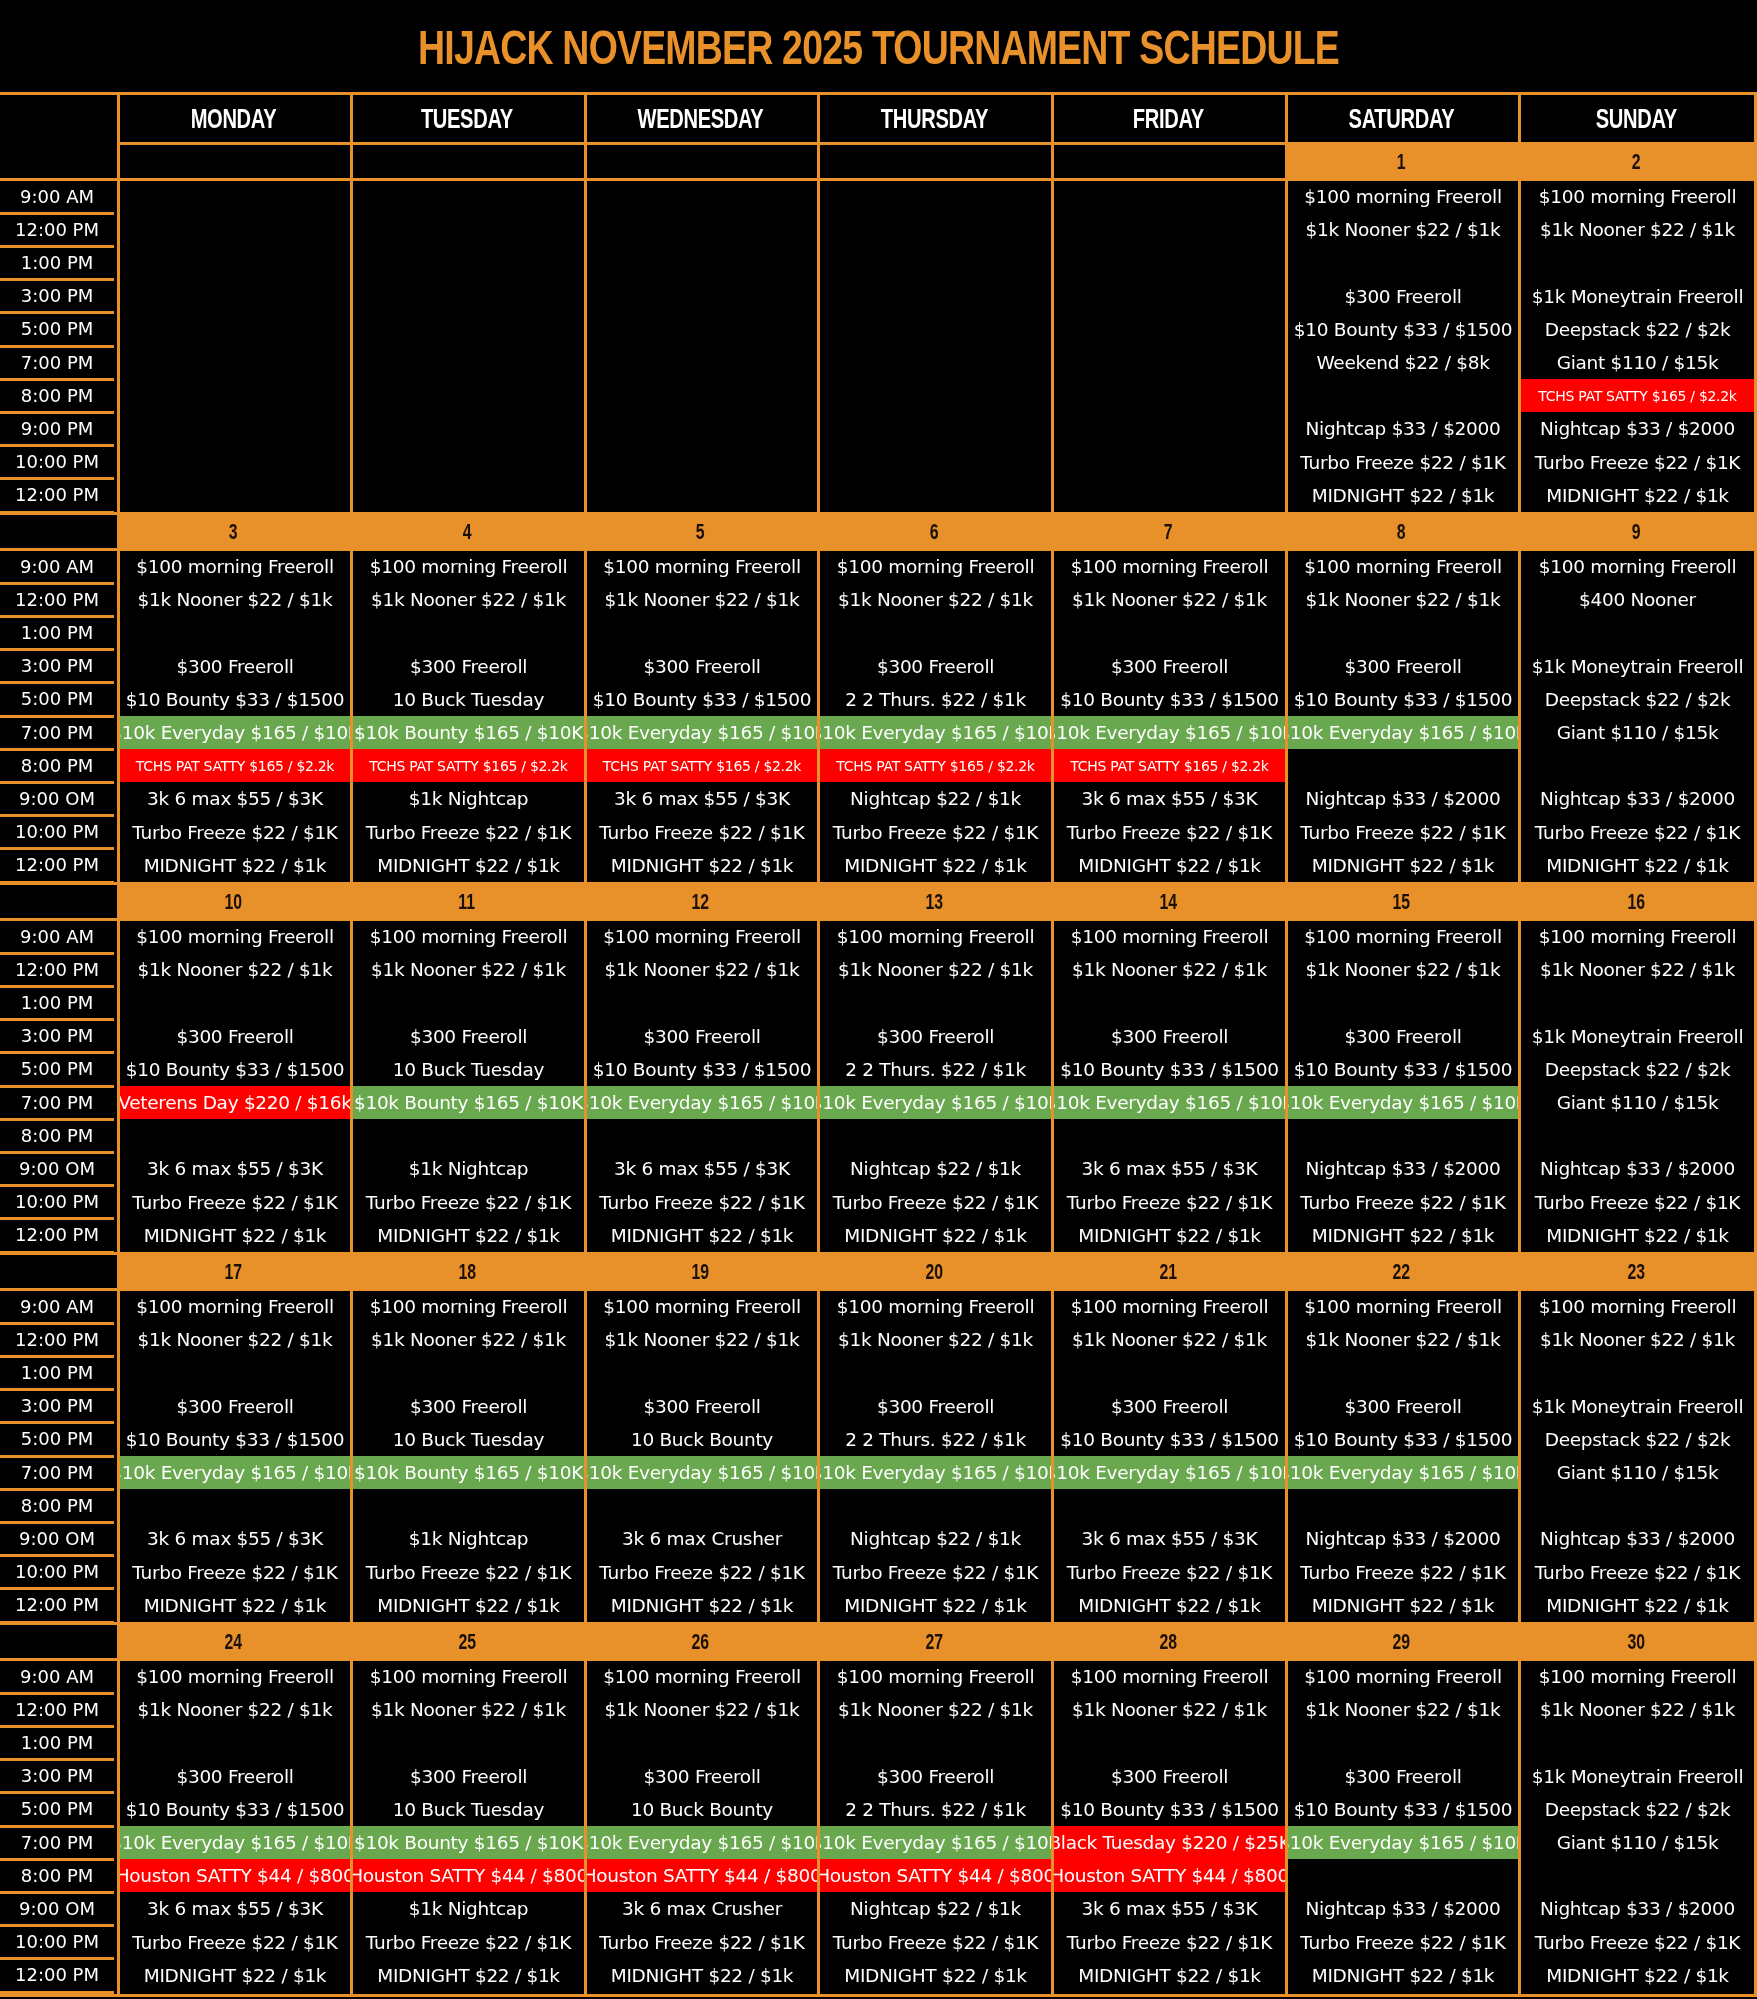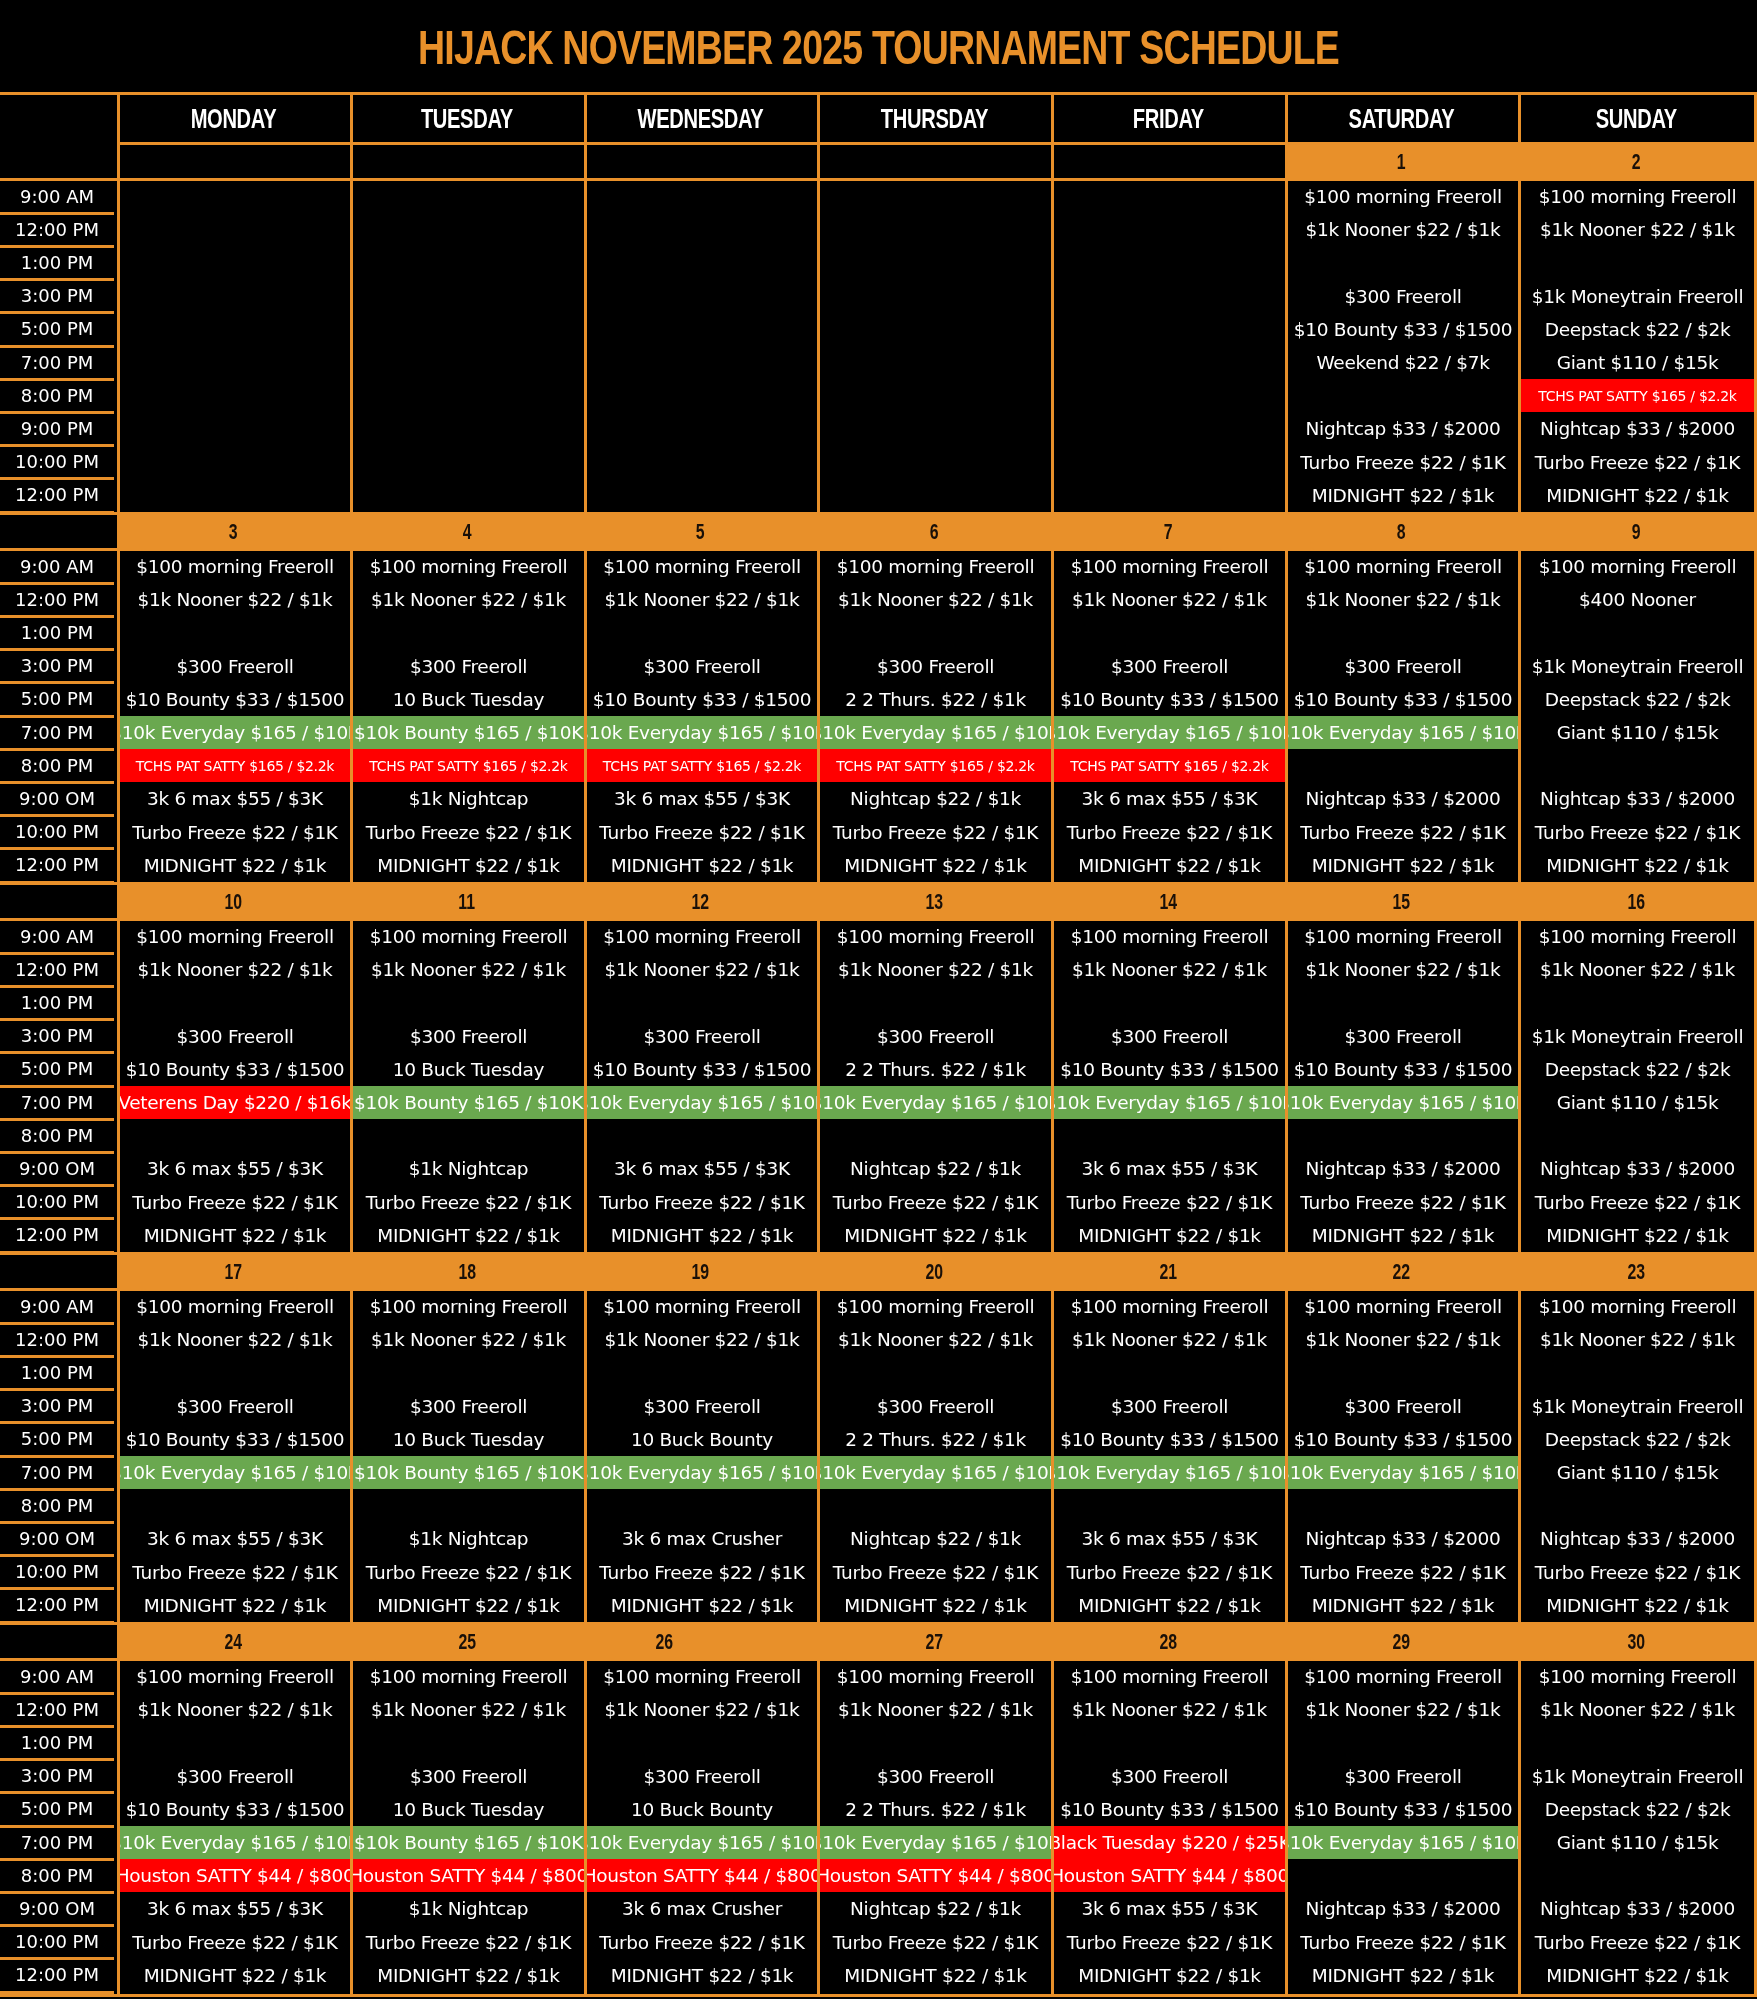--- a/index.html
+++ b/index.html
@@ -84,21 +84,21 @@
       <div class="timecell" style="top: 413.4px;">9:00 PM</div>
       <div class="hline" style="left: 0px; top: 444.1px; width: 114px;"></div>
       <div class="timecell" style="top: 446.6px;">10:00 PM</div>
       <div class="hline" style="left: 0px; top: 477.3px; width: 114px;"></div>
       <div class="timecell" style="top: 479.8px;">12:00 PM</div>
       <div class="hline" style="left: 0px; top: 510.5px; width: 114px;"></div>
       <div class="ev" style="left: 1288px; width: 230px; top: 180px; height: 33.2px;">$100 morning Freeroll</div>
       <div class="ev" style="left: 1288px; width: 230px; top: 213.2px; height: 33.2px;">$1k Nooner  $22 / $1k</div>
       <div class="ev" style="left: 1288px; width: 230px; top: 279.6px; height: 33.2px;">$300 Freeroll</div>
       <div class="ev" style="left: 1288px; width: 230px; top: 312.8px; height: 33.2px;">$10 Bounty $33 / $1500</div>
-      <div class="ev" style="left: 1288px; width: 230px; top: 346px; height: 33.2px;">Weekend $22 / $7k</div>
+      <div class="ev" style="left: 1288px; width: 230px; top: 346px; height: 33.2px;">Weekend $22 / $8k</div>
       <div class="ev" style="left: 1288px; width: 230px; top: 412.4px; height: 33.2px;">Nightcap $33 / $2000</div>
       <div class="ev" style="left: 1288px; width: 230px; top: 445.6px; height: 33.2px;">Turbo Freeze $22 / $1K</div>
       <div class="ev" style="left: 1288px; width: 230px; top: 478.8px; height: 33.2px;">MIDNIGHT $22 / $1k</div>
       <div class="ev" style="left: 1521px; width: 233px; top: 180px; height: 33.2px;">$100 morning Freeroll</div>
       <div class="ev" style="left: 1521px; width: 233px; top: 213.2px; height: 33.2px;">$1k Nooner  $22 / $1k</div>
       <div class="ev" style="left: 1521px; width: 233px; top: 279.6px; height: 33.2px;">$1k Moneytrain Freeroll</div>
       <div class="ev" style="left: 1521px; width: 233px; top: 312.8px; height: 33.2px;">Deepstack $22 / $2k</div>
       <div class="ev" style="left: 1521px; width: 233px; top: 346px; height: 33.2px;">Giant $110 / $15k</div>
       <div class="ev red small" style="left: 1521px; width: 233px; top: 379.2px; height: 33.2px;">TCHS PAT SATTY $165 / $2.2k</div>
       <div class="ev" style="left: 1521px; width: 233px; top: 412.4px; height: 33.2px;">Nightcap $33 / $2000</div>
@@ -430,21 +430,21 @@
       <div class="hline" style="left: 0px; top: 1622px; width: 1757px;"></div>
       <div style="position: absolute; background: rgb(232, 144, 42); left: 117px; width: 236px; top: 1624px; height: 36px;"></div>
       <div class="datecell" style="left: 117px; width: 233px; top: 1624px;">
         <span>24</span>
       </div>
       <div style="position: absolute; background: rgb(232, 144, 42); left: 350px; width: 237px; top: 1624px; height: 36px;"></div>
       <div class="datecell" style="left: 350px; width: 234px; top: 1624px;">
         <span>25</span>
       </div>
       <div style="position: absolute; background: rgb(232, 144, 42); left: 584px; width: 236px; top: 1624px; height: 36px;"></div>
-      <div class="datecell" style="left: 548px; width: 233px; top: 1624px;">
+      <div class="datecell" style="left: 584px; width: 233px; top: 1624px;">
         <span>26</span>
       </div>
       <div style="position: absolute; background: rgb(232, 144, 42); left: 817px; width: 237px; top: 1624px; height: 36px;"></div>
       <div class="datecell" style="left: 817px; width: 234px; top: 1624px;">
         <span>27</span>
       </div>
       <div style="position: absolute; background: rgb(232, 144, 42); left: 1051px; width: 237px; top: 1624px; height: 36px;"></div>
       <div class="datecell" style="left: 1051px; width: 234px; top: 1624px;">
         <span>28</span>
       </div>

